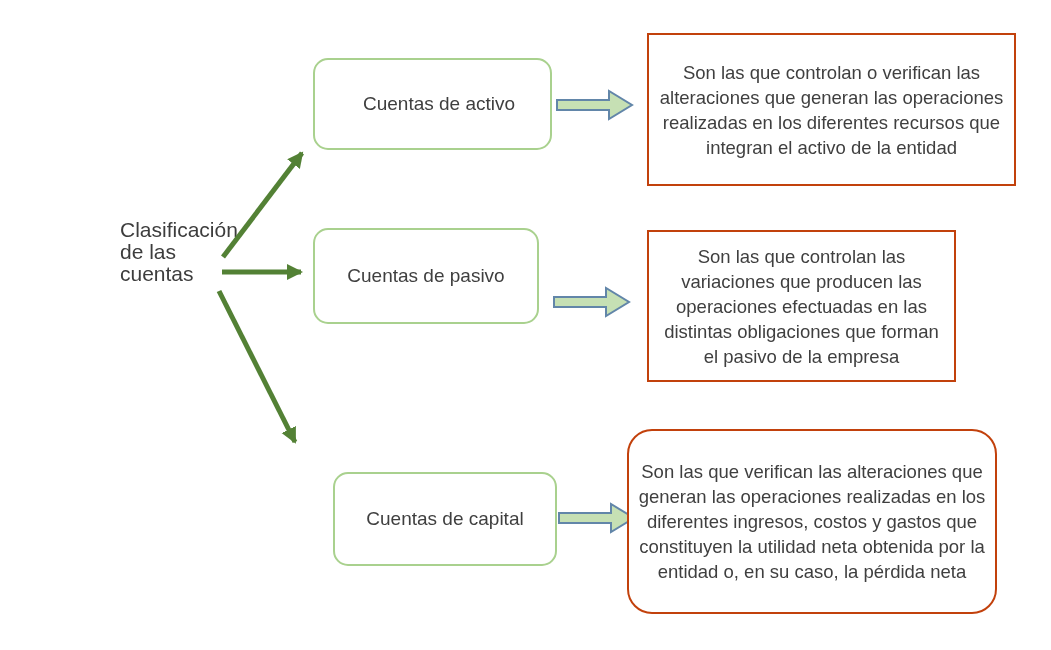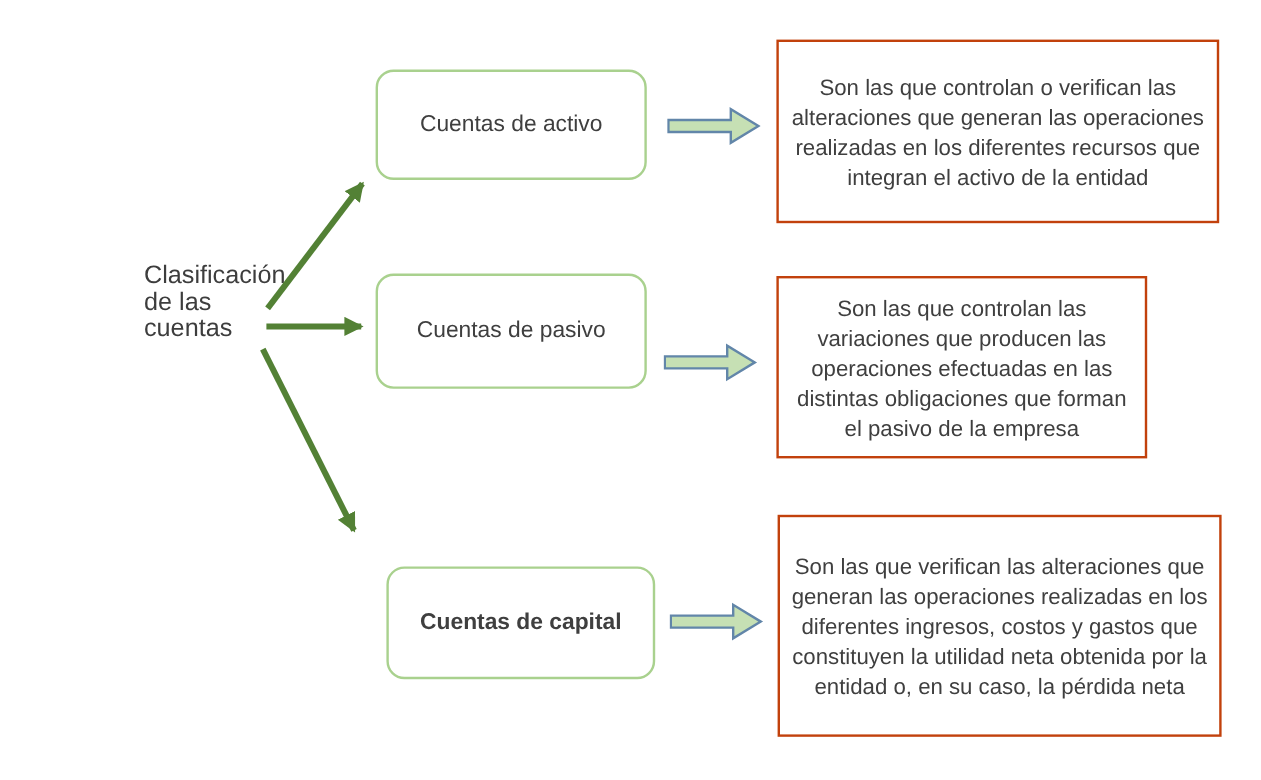--- a/index.html
+++ b/index.html
@@ -32,23 +32,23 @@
     border: 2px solid #a9d18e;
     border-radius: 15px;
     background: #ffffff;
     display: flex;
     align-items: center;
     justify-content: center;
     font-size: 19px;
     color: #3f3f3f;
     text-align: center;
   }
-  .node1 { left: 313px; top: 58px;  width: 222px; height: 88px; }
+  .node1 { left: 313px; top: 58px;  width: 222px; height: 88px; padding-left: 13px; }
   .node2 { left: 313px; top: 228px; width: 222px; height: 92px; }
-  .node3 { left: 322px; top: 472px; width: 220px; height: 90px; font-weight: bold; }
+  .node3 { left: 333px; top: 472px; width: 220px; height: 90px; }
   .block-arrow {
     position: absolute;
     width: 78px;
     height: 34px;
   }
   .ba1 { left: 556px; top: 88px; }
   .ba2 { left: 553px; top: 285px; }
   .ba3 { left: 558px; top: 501px; }
   .desc {
     position: absolute;
@@ -59,21 +59,21 @@
     justify-content: center;
     font-size: 18.5px;
     line-height: 25px;
     color: #3f3f3f;
     text-align: center;
     box-sizing: border-box;
     padding: 4px 8px;
   }
   .desc1 { left: 647px; top: 33px;  width: 369px; height: 153px; }
   .desc2 { left: 647px; top: 230px; width: 309px; height: 152px; }
-  .desc3 { left: 648px; top: 429px; width: 370px; height: 185px; }
+  .desc3 { left: 627px; top: 429px; width: 370px; height: 185px; border-radius: 25px; }
 </style>
 </head>
 <body>
 
 <div class="canvas">
 
   <div class="root-label">Clasificación
 de las
 cuentas</div>
 

